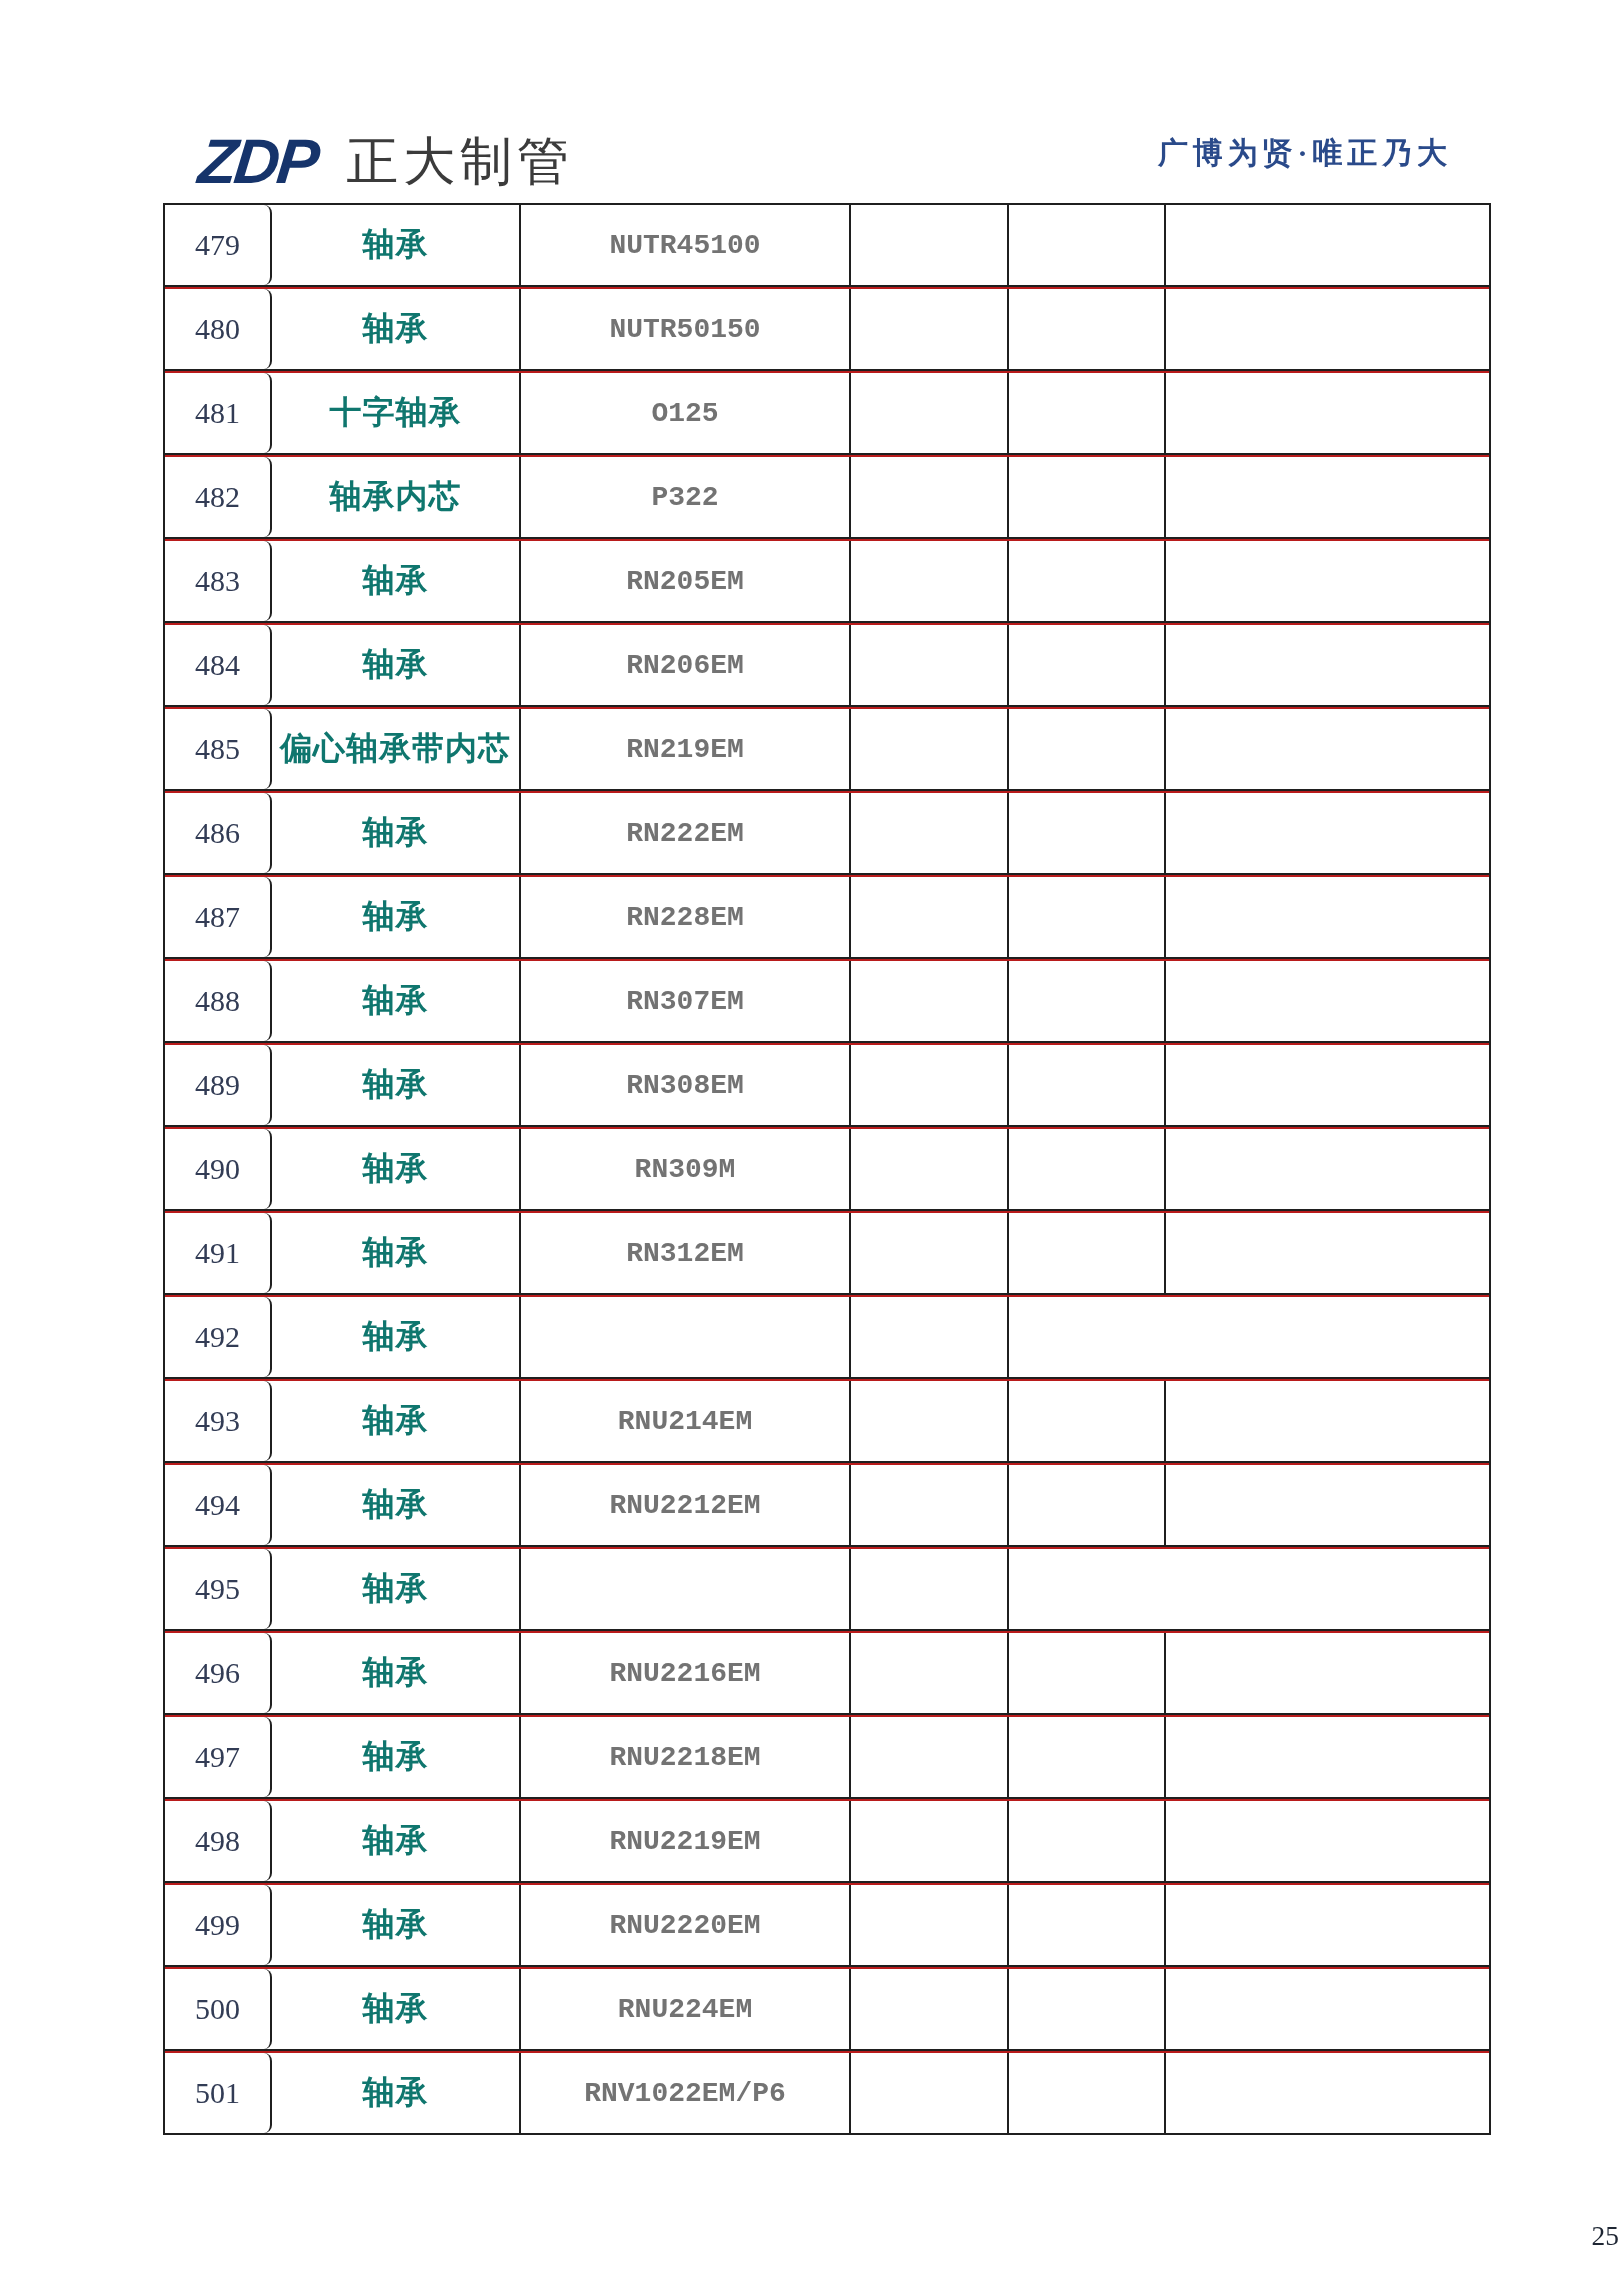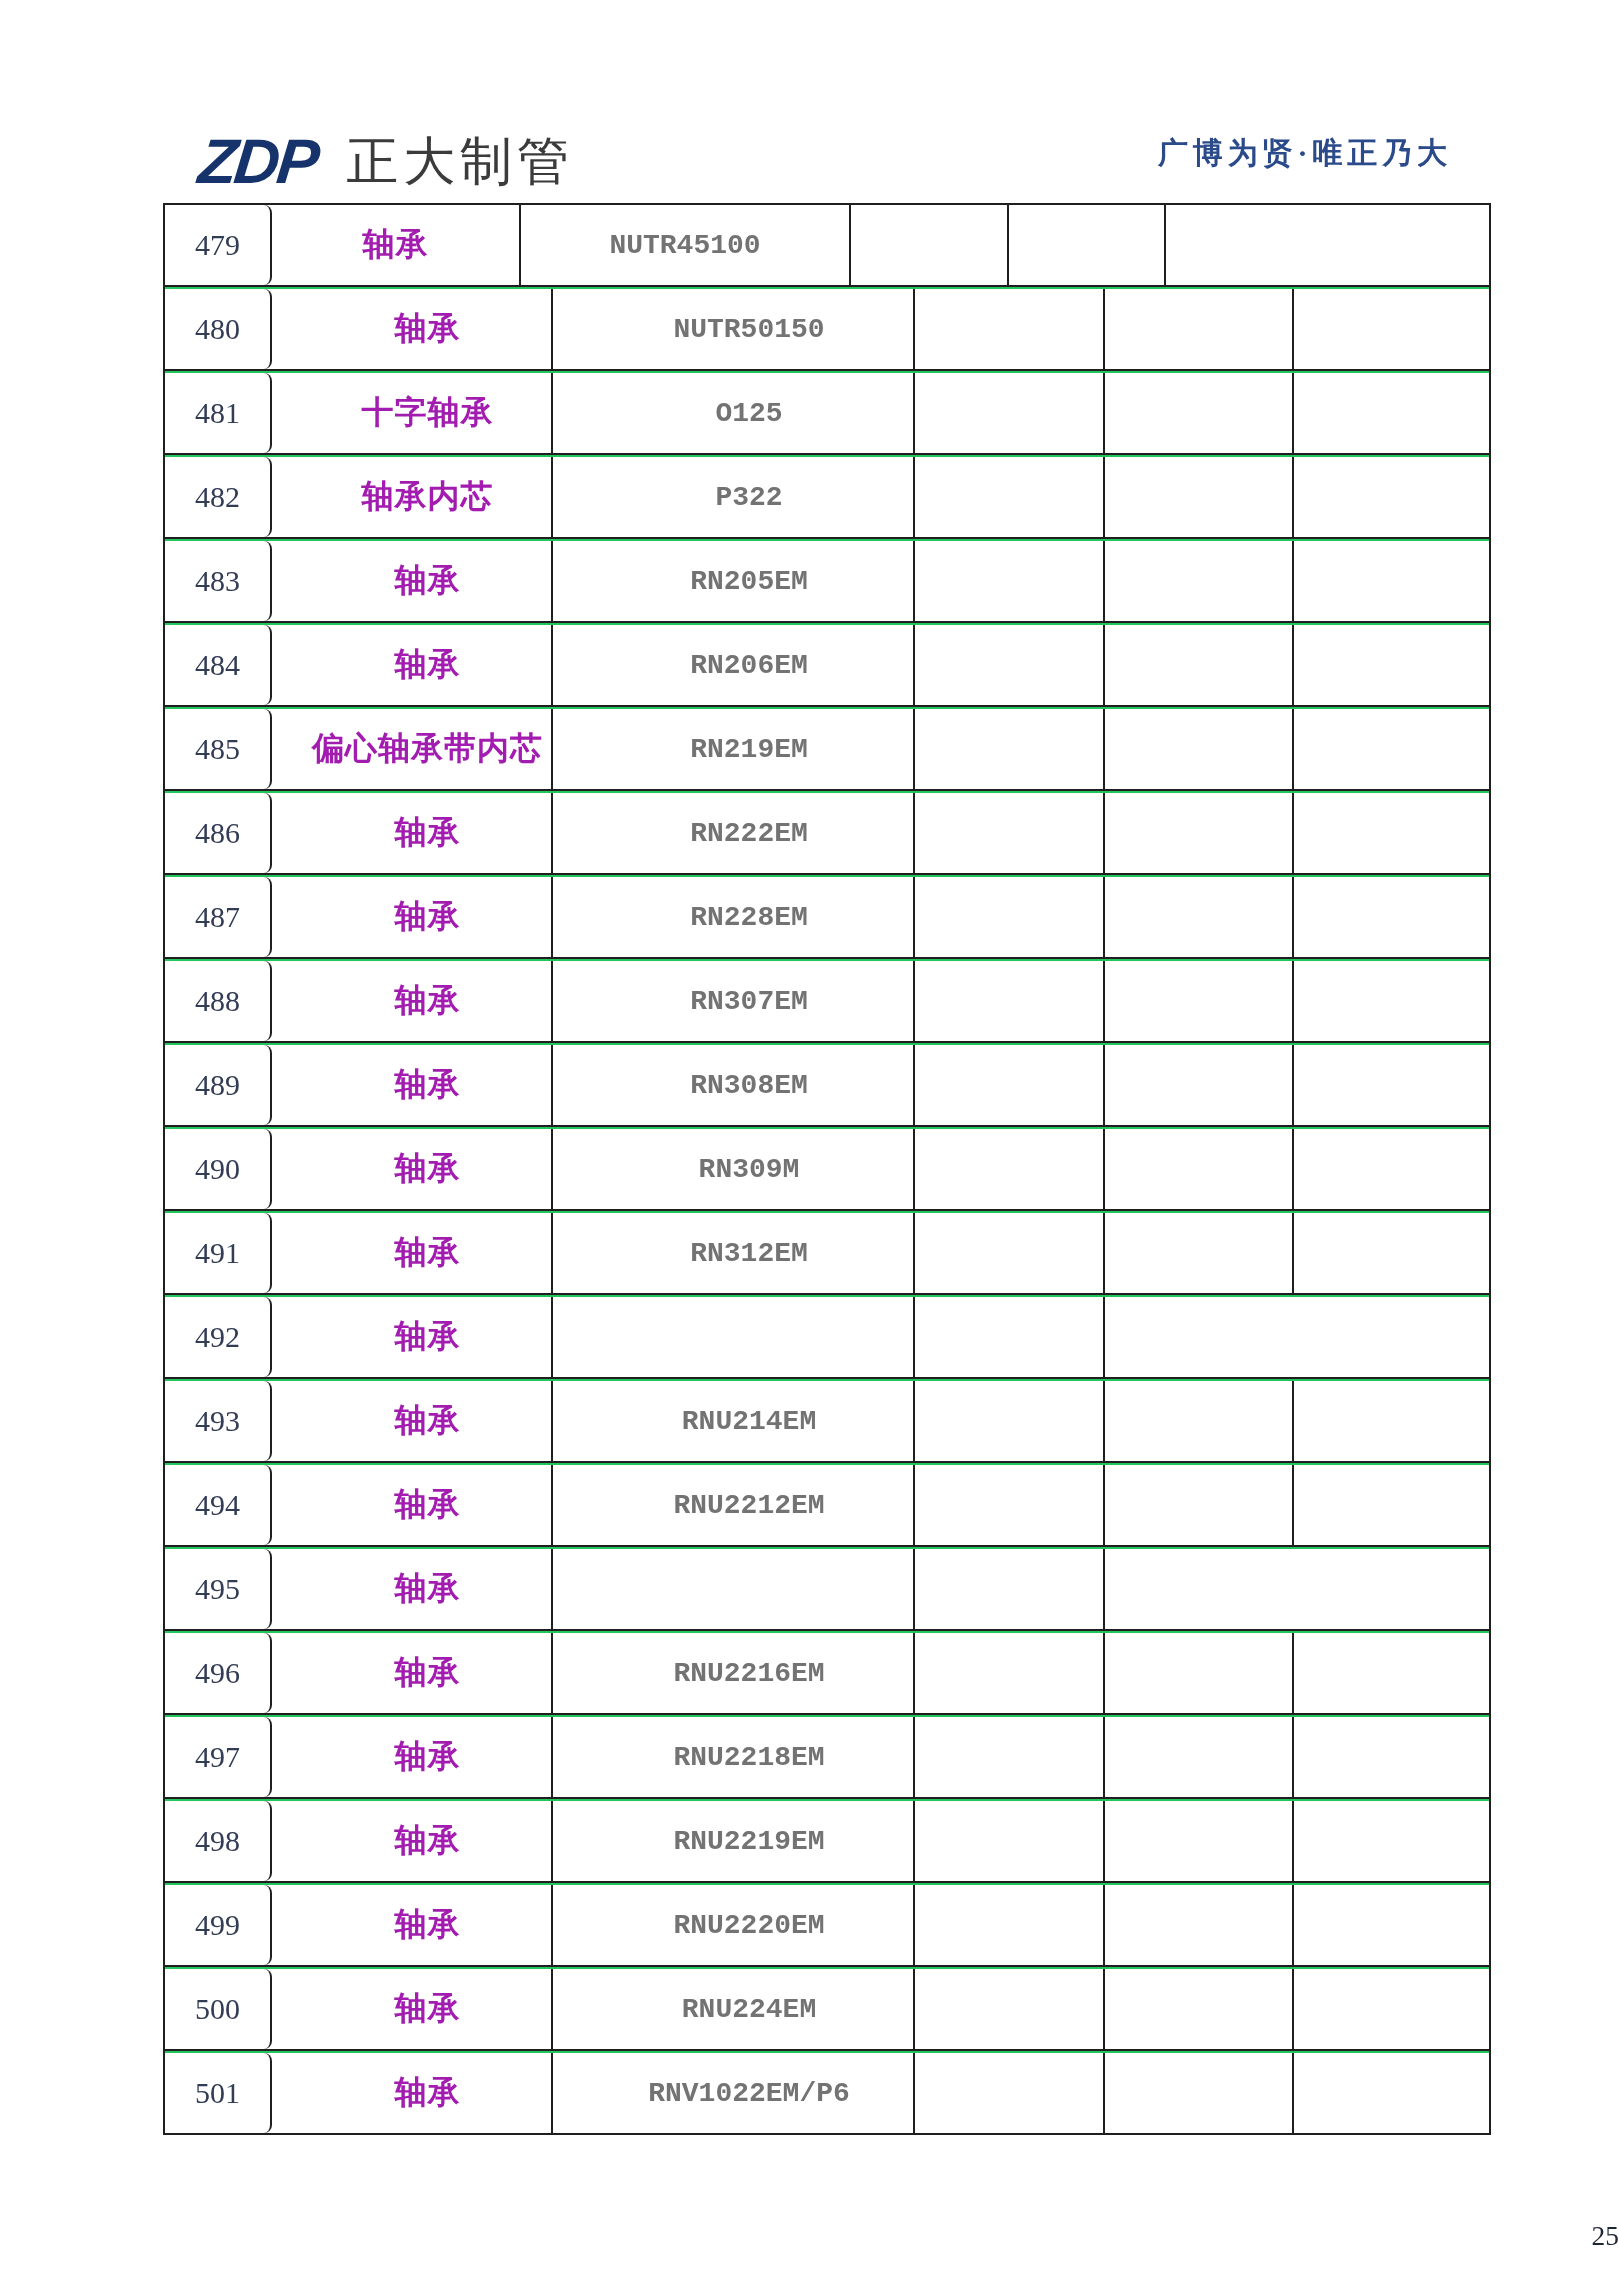--- a/index.html
+++ b/index.html
@@ -46,38 +46,38 @@
     width:1328px;
     box-sizing:border-box;
     border:2.9px solid #1f1f1f;
     background:#fff;
   }
   .row{
     display:grid;
     grid-template-columns:107px 249px 330px 158px 157px 321px;
     border-bottom:2px solid #1f1f1f;
   }
-  .row:not(:first-child){border-top:2px solid #22c55e;gap:32px;}
+  .row:not(:first-child){border-top:2px solid #b91c1c;}
   .row:last-child{border-bottom:none;}
   .cell{
     box-sizing:border-box;
     height:80px;
     border-right:2px solid #1f1f1f;
     display:flex;align-items:center;justify-content:center;
     overflow:hidden;
     white-space:nowrap;
   }
   .cell:last-child{border-right:none;}
   .c0{
     font-family:"Liberation Serif", serif;
     font-size:30px;color:#323c55;border-radius:8px;
   }
   .c1{
     font-family:"Liberation Serif", serif;
-    font-size:32px;color:#a21caf;font-weight:600;
+    font-size:32px;color:#0f766e;font-weight:600;
     letter-spacing:1px;
   }
   .c2{
     font-family:"Liberation Mono", monospace;
     font-size:28px;color:#737373;font-weight:600;
     letter-spacing:0px;
   }
   
   .page-number{
     position:absolute;left:0;right:0;top:2221px;

